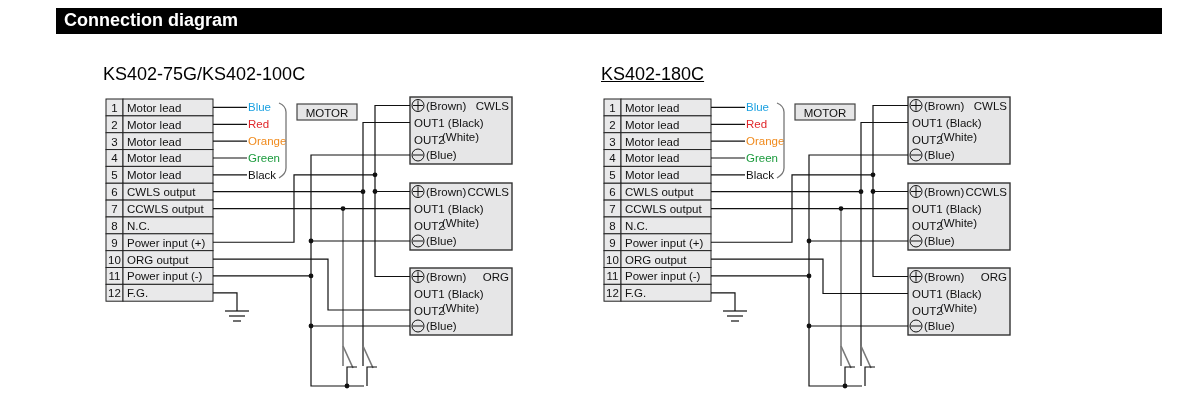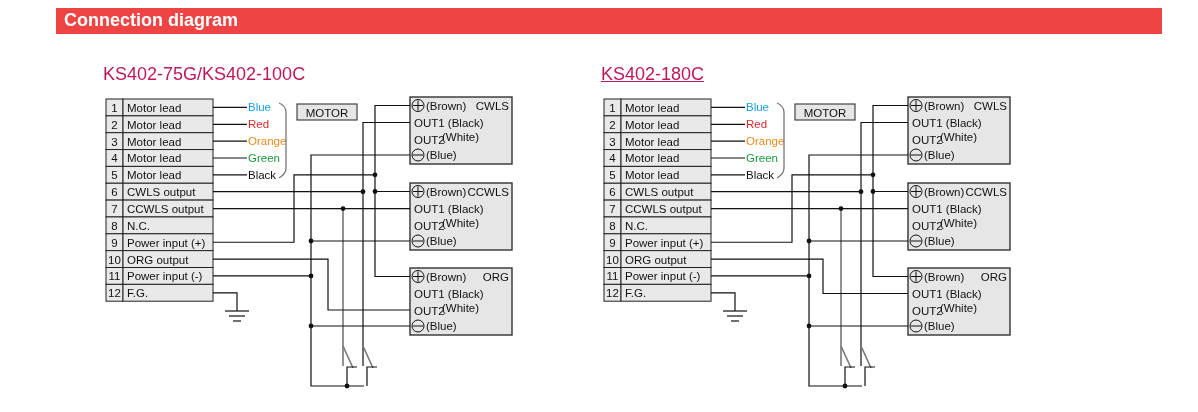--- a/index.html
+++ b/index.html
@@ -1,19 +1,19 @@
 <!DOCTYPE html>
 <html><head>
 <meta charset="utf-8">
 <style>
   html,body{margin:0;padding:0;background:#ffffff;}
   body{width:1198px;height:412px;position:relative;overflow:hidden;font-family:"Liberation Sans",sans-serif;}
-  .header{position:absolute;left:56px;top:8px;width:1106px;height:26px;background:#ef4444;}
+  .header{position:absolute;left:56px;top:8px;width:1106px;height:26px;background:#000000;}
   .header-title{position:absolute;left:8px;top:2px;color:#ffffff;font-weight:bold;font-size:18px;font-family:"Liberation Sans",sans-serif;}
-  .diag-title{position:absolute;top:64px;font-size:18px;color:#be185d;font-family:"Liberation Sans",sans-serif;}
+  .diag-title{position:absolute;top:64px;font-size:18px;color:#000000;font-family:"Liberation Sans",sans-serif;}
   svg{position:absolute;left:0;top:0;}
   svg text{font-family:"Liberation Sans",sans-serif;font-size:11.5px;fill:#111;}
   .cell{fill:#e9e9ea;stroke:#222;stroke-width:1;}
   .box{fill:#e6e6e7;stroke:#333;stroke-width:1.4;}
   .wire{stroke:#111;stroke-width:1.2;fill:none;}
   .gwire{stroke:#777;stroke-width:1.6;fill:none;}
   .dot{fill:#111;}
 </style>
 </head>
 <body>

